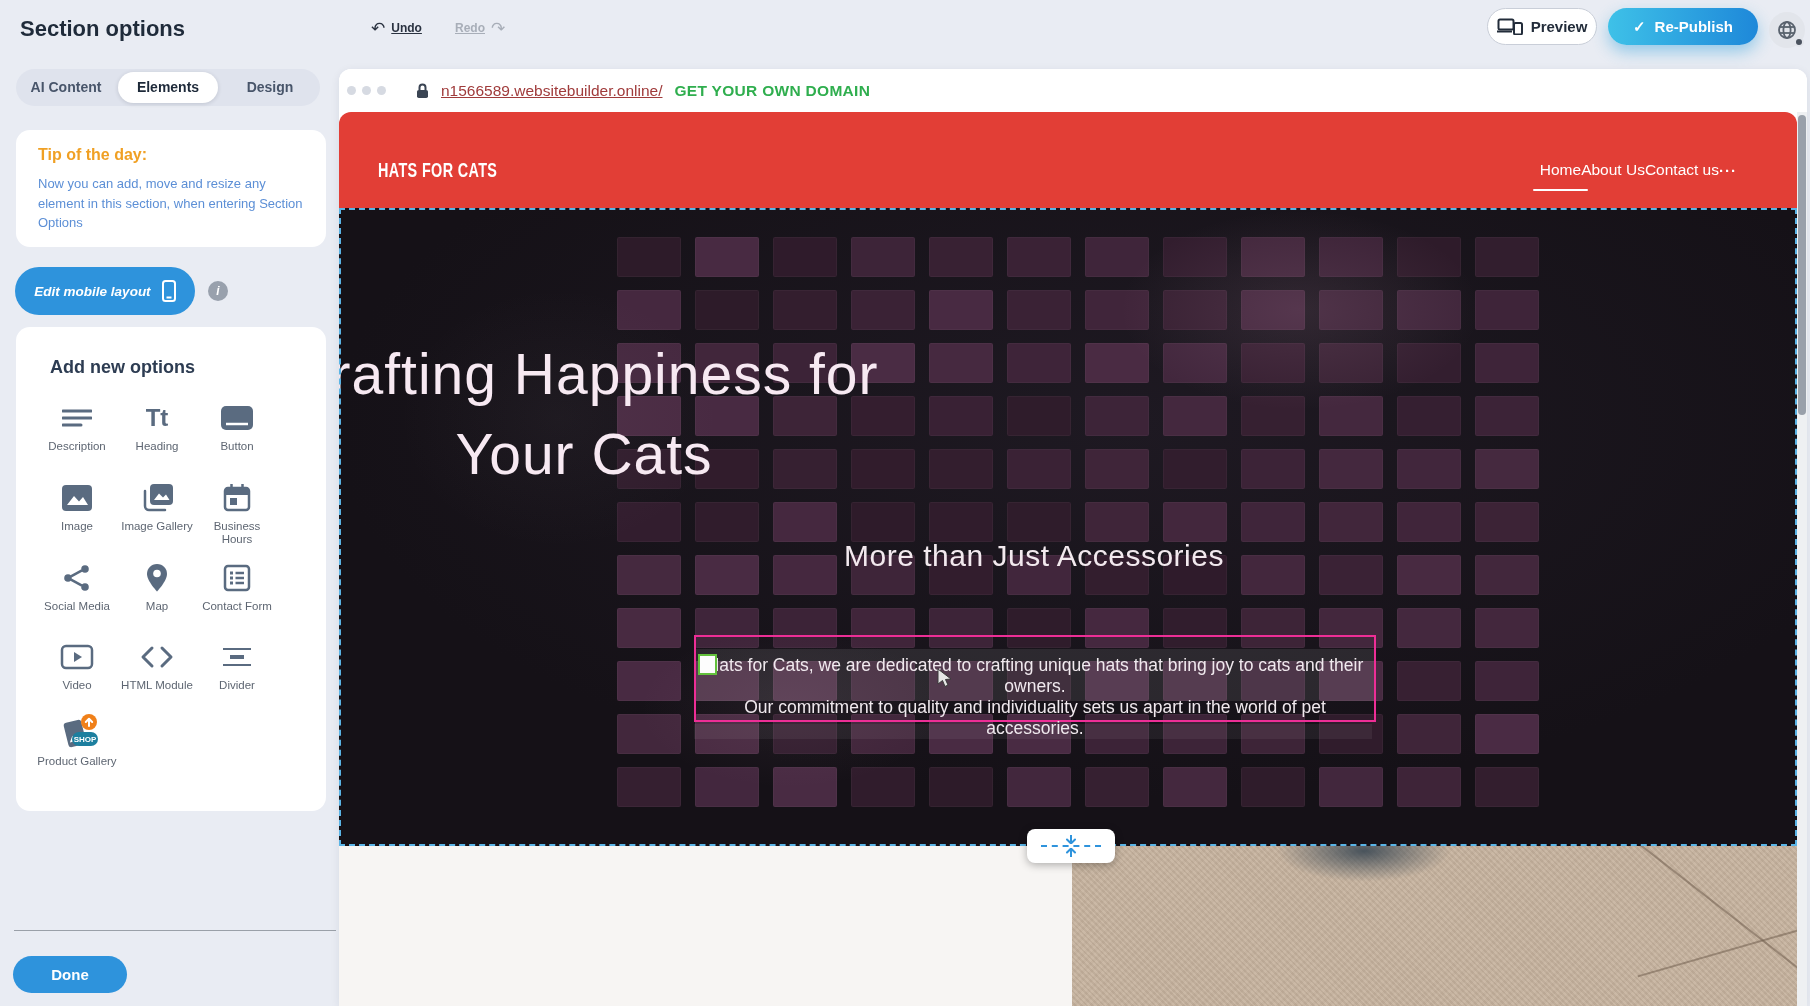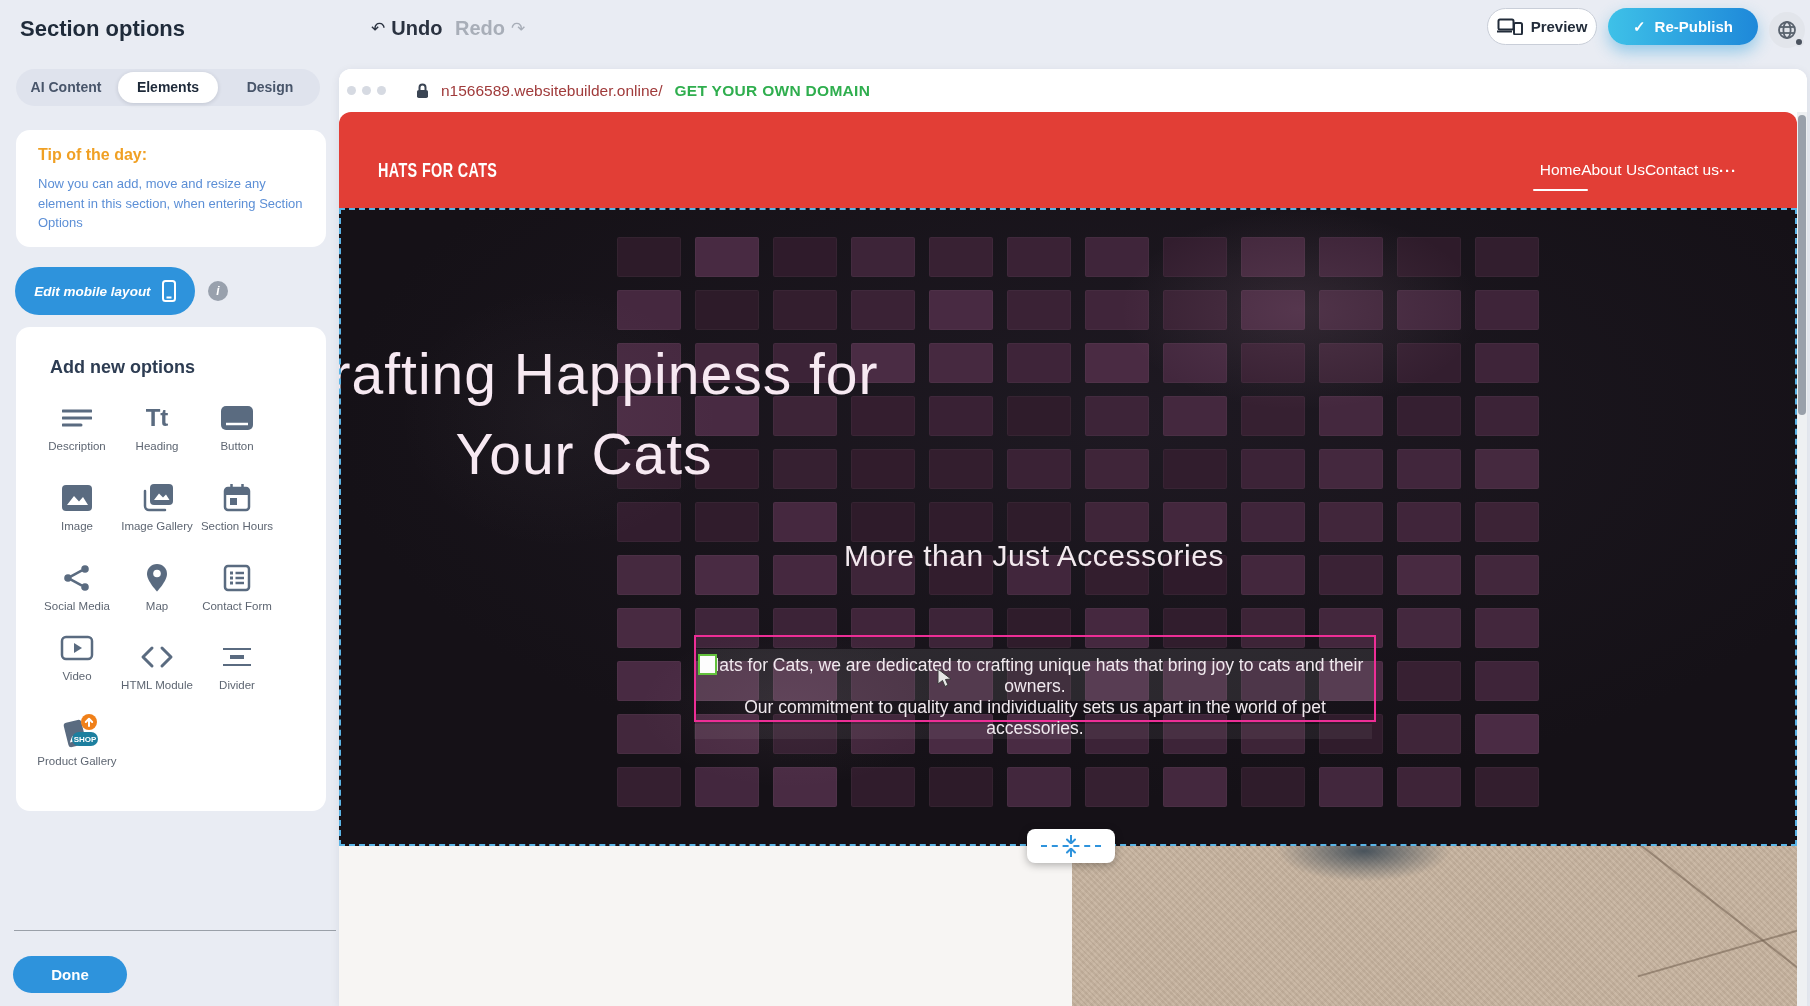--- a/index.html
+++ b/index.html
@@ -6,21 +6,21 @@
   html,body { width:1810px; height:1006px; }
   body { position:relative; background:#e9ecf3; font-family:"Liberation Sans", sans-serif; overflow:hidden; }
   .abs { position:absolute; }
 
   
   .panel-title { left:20px; top:16px; font-size:22px; font-weight:bold; color:#1f2b3a; }
   .undoredo { top:15px; display:flex; align-items:center; gap:6px; height:26px; }
   .u-glyph { font-family:"DejaVu Sans", sans-serif; font-size:17px; }
   .undo-g { left:371px; color:#2a3240; }
   .redo-g { left:455px; color:#a8aeb8; }
-  .undo-g .lbl, .redo-g .lbl { font-size:20px; font-weight:bold; }
+  .undo-g .lbl, .redo-g .lbl { font-size:12px; font-weight:bold;text-decoration:underline; }
 
   .btn-preview { left:1487px; top:8px; width:110px; height:37px; background:#fff; border:1.5px solid #c9ced8;
     border-radius:19px; display:flex; align-items:center; justify-content:center; gap:8px;
     font-size:15px; font-weight:bold; color:#222c3a; }
   .btn-republish { left:1608px; top:8px; width:150px; height:37px; border-radius:19px;
     background:linear-gradient(90deg,#3ec1e8,#1e88d9); box-shadow:0 7px 16px rgba(46,160,220,.45);
     display:flex; align-items:center; justify-content:center; gap:9px; color:#fff; font-size:15px; font-weight:bold; }
   .globe-btn { left:1769px; top:12px; width:36px; height:36px; border-radius:50%; background:#e2e5eb;
     display:flex; align-items:center; justify-content:center; }
   .globe-dot { position:absolute; right:1px; bottom:1px; width:10px; height:10px; border-radius:50%;
@@ -53,21 +53,21 @@
   .btn-done { left:13px; top:956px; width:114px; height:37px; border-radius:19px; background:#2e93dc;
     display:flex; align-items:center; justify-content:center; color:#fff; font-size:15px; font-weight:bold; }
 
   
   .frame { left:339px; top:69px; width:1468px; height:937px; background:#fff;
     border-radius:12px 12px 0 0; overflow:hidden; box-shadow:0 2px 10px rgba(30,40,60,.08); }
   .chrome { position:absolute; left:0; top:0; width:100%; height:43px; background:#fff;
     display:flex; align-items:center; }
   .dot { width:9px; height:9px; border-radius:50%; background:#d6dae2; margin-right:6px; }
   .chrome .lockwrap { margin-left:24px; margin-right:12px; display:flex; align-items:center; }
-  .url-text { font-size:15.5px; color:#a03b3b; }
+  .url-text { font-size:15.5px; color:#a03b3b;text-decoration:underline; }
   .domain-cta { font-size:15.5px; font-weight:bold; color:#2fae4e; margin-left:12px; letter-spacing:.3px; }
 
   .site-header { position:absolute; left:0; top:43px; width:1458px; height:116px; background:#e23e36;border-radius:12px; }
   .logo { position:absolute; left:39px; top:50%; transform:translateY(-50%) scaleX(.72); transform-origin:left center;
     color:#fff; font-size:20px; font-weight:bold; letter-spacing:.5px; white-space:nowrap; }
   .nav { position:absolute; right:60px; top:50%; transform:translateY(-50%); display:flex; align-items:center; 
     color:#fff; font-size:15.5px; }
   .nav-item { position:relative; padding:6px 0; }
   .nav-item .uline { position:absolute; left:-7px; right:-7px; bottom:-6px; height:2px; background:#fff; border-radius:1px; }
   .nav-more { font-weight:bold; letter-spacing:1px; font-size:15px; }
@@ -220,21 +220,21 @@
   <div class="cell" style="left:181px; top:153px;">
     <div class="ibox">
         <svg width="30" height="30" viewBox="0 0 30 30">
       <rect x="3" y="5" width="24" height="22" rx="3" fill="none" stroke="#5a6b80" stroke-width="2.5"></rect>
       <rect x="3" y="5" width="24" height="7" fill="#5a6b80"></rect>
       <line x1="9.5" y1="1" x2="9.5" y2="7" stroke="#5a6b80" stroke-width="2.5"></line>
       <line x1="20.5" y1="1" x2="20.5" y2="7" stroke="#5a6b80" stroke-width="2.5"></line>
       <rect x="8" y="15" width="7" height="7" fill="#5a6b80"></rect>
     </svg>
       </div>
-    <div class="clabel">Section Hours</div>
+    <div class="clabel">Business Hours</div>
   </div>
 
   <div class="cell" style="left:21px; top:233px;">
     <div class="ibox">
         <svg width="30" height="28" viewBox="0 0 30 28">
       <circle cx="6" cy="14" r="3.8" fill="#5a6b80"></circle>
           <circle cx="23" cy="5" r="3.8" fill="#5a6b80"></circle>
       <circle cx="23" cy="23" r="3.8" fill="#5a6b80"></circle>
       <line x1="9" y1="12.4" x2="20" y2="6.4" stroke="#5a6b80" stroke-width="2.5"></line>
       <line x1="9" y1="15.6" x2="20" y2="21.6" stroke="#5a6b80" stroke-width="2.5"></line>
@@ -259,21 +259,21 @@
           <line x1="13.5" y1="10" x2="22" y2="10" stroke="#5a6b80" stroke-width="2.5"></line>
       <rect x="8" y="13.5" width="3" height="3" fill="#5a6b80"></rect>
           <line x1="13.5" y1="15" x2="22" y2="15" stroke="#5a6b80" stroke-width="2.5"></line>
       <rect x="8" y="18.5" width="3" height="3" fill="#5a6b80"></rect>
           <line x1="13.5" y1="20" x2="22" y2="20" stroke="#5a6b80" stroke-width="2.5"></line>
     </svg>
       </div>
     <div class="clabel">Contact Form</div>
   </div>
 
-  <div class="cell" style="left:21px; top:303px;">
+  <div class="cell" style="left:21px; top:312px;">
     <div class="ibox">
         <svg width="34" height="26" viewBox="0 0 34 26">
       <rect x="2" y="2" width="30" height="22" rx="4" fill="none" stroke="#5a6b80" stroke-width="2.5"></rect>
       <path d="M14 8 L22 13 L14 18 Z" fill="#5a6b80"></path>
     </svg>
       </div>
     <div class="clabel">Video</div>
   </div>
   <div class="cell" style="left:101px; top:312px;">
     <div class="ibox">

